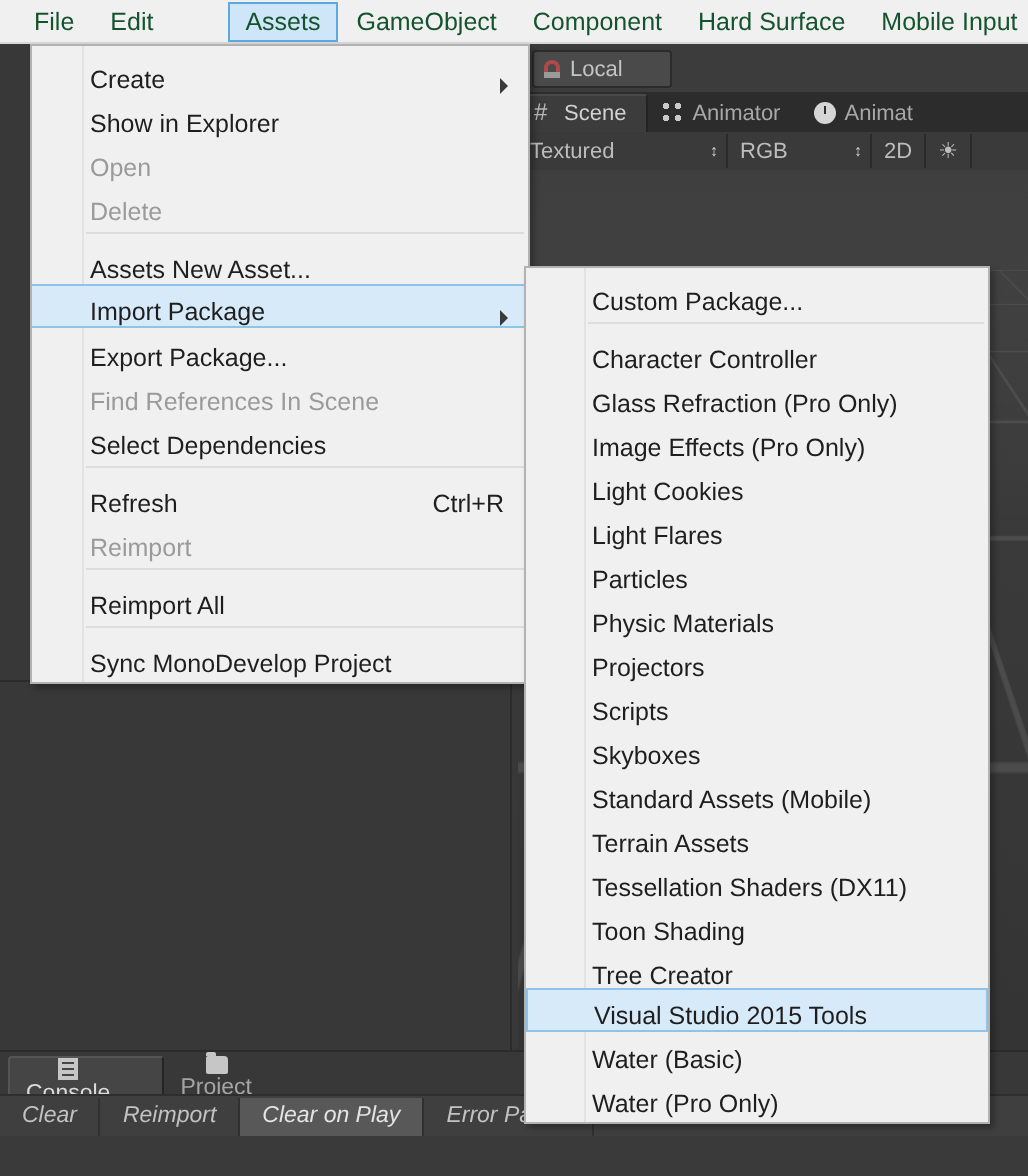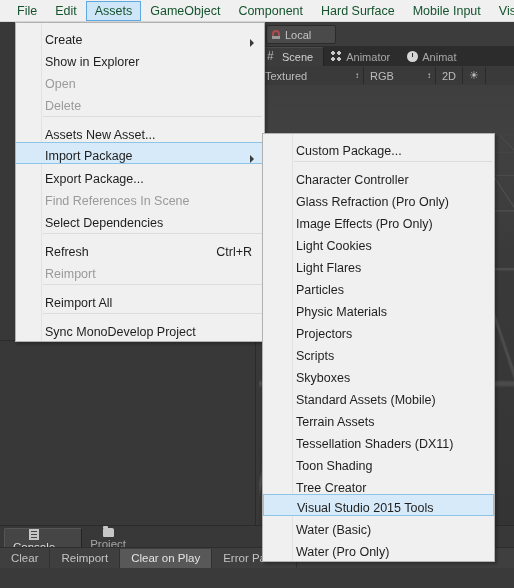--- a/index.html
+++ b/index.html
@@ -34,20 +34,21 @@
     font-size: 12.5px;
     color: #14532d;
     padding: 2px 9px;
     line-height: 16px;
     white-space: nowrap;
   }
   .menubar-item.active {
     background: #cfe6f8;
     border: 1px solid #5ca8e0;
     padding: 1px 8px;
+    margin-left: 28px;
   }
 
   
   .unity-toolbar {
     position: absolute; left: 259px; top: 22px;
     width: 255px; height: 24px;
     background: #3c3c3c;
     border-bottom: 1px solid #232323;
   }
   .local-btn {
@@ -269,20 +270,21 @@
   }
   .ct-btn {
     height: 19px;
     display: flex; align-items: center;
     padding: 0 11px;
     font-size: 11.5px;
     color: #c2c2c2;
     border-right: 1px solid #303030;
     box-sizing: border-box;
     white-space: nowrap;
+    font-style: italic;
   }
   .ct-btn.on {
     background: #585858;
     color: #e4e4e4;
   }
   .console-body {
     position: absolute; left: 0; top: 42px;
     width: 514px; height: 21px;
     background: #3a3a3a;
   }

